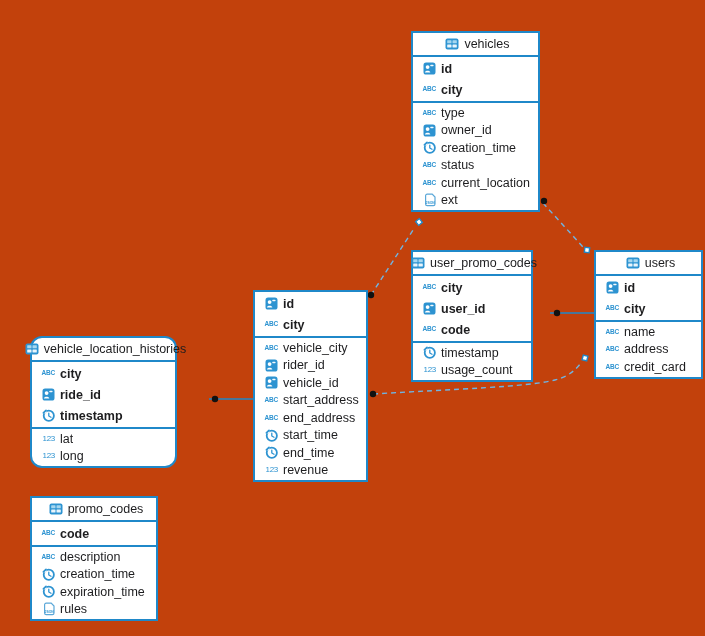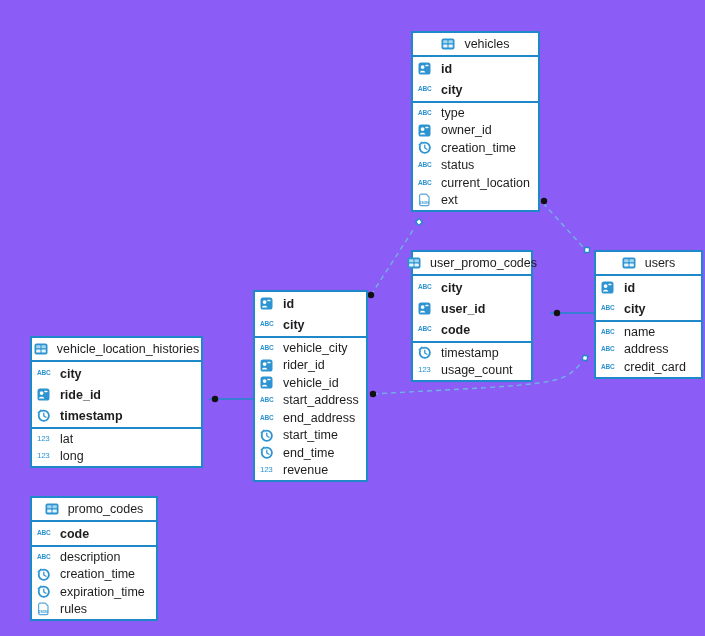--- a/index.html
+++ b/index.html
@@ -3,21 +3,21 @@
 <meta charset="utf-8">
 <style>
   :root{
     --accent:#1f88c9;
     --dash:#6fb4e3;
     --icon:#2d93d1;
     --text:#1d1d1f;
   }
   html,body{margin:0;padding:0;background:#ffffff;}
   #canvas{
-    position:relative;width:705px;height:636px;overflow:hidden;background:#8b5cf6;
+    position:relative;width:705px;height:636px;overflow:hidden;background:#c2410c;
     font-family:"Liberation Sans","DejaVu Sans",sans-serif;
   }
   #relations{position:absolute;left:0;top:0;z-index:0;}
   .table{
     position:absolute;background:#ffffff;border:2px solid var(--accent);
     box-sizing:border-box;z-index:1;
   }
   .thead{
     display:flex;align-items:center;justify-content:center;gap:5px;
     height:22px;border-bottom:2px solid var(--accent);
@@ -26,21 +26,21 @@
   .sec{padding:1px 0;}
   .sec-cols{border-top:2px solid var(--accent);}
   .row{
     display:flex;align-items:center;gap:5px;
     height:20px;padding:0 4px 0 5px;
     font-size:12.5px;color:var(--text);white-space:nowrap;
   }
   .sec-pk .row{font-weight:700;height:21px;}
   .sec-cols .row{height:17.5px;}
   .ticon{
-    width:18px;min-width:18px;display:inline-flex;align-items:center;justify-content:flex-start;
+    width:18px;min-width:18px;display:inline-flex;align-items:center;justify-content:flex-end;
     line-height:0;
   }
   .tabc{
     font-size:6.5px;font-weight:700;color:var(--icon);letter-spacing:-0.2px;line-height:1;
   }
   .t123{
     font-size:8px;font-weight:400;color:var(--icon);letter-spacing:-0.3px;line-height:1;
   }
   .cname{overflow:hidden;text-overflow:ellipsis;}
 </style>
@@ -353,21 +353,21 @@
           <span class="cname">end_time</span>
         </div>
         <div class="row">
           <span class="ticon">
             <span class="t123">123</span>
           </span>
           <span class="cname">revenue</span>
         </div>
       </div>
     </div>
-    <div class="table" style="left: 30px; top: 336px; width: 173px;">
+    <div class="table" style="left: 30px; top: 336px; width: 147px; border-radius: 12px;">
       <div class="thead">
         <span class="ticon">
           <svg width="14" height="12" viewBox="0 0 14 12">
             <rect x="0.5" y="0.5" width="13" height="11" rx="2" fill="#2d93d1"></rect>
             <rect x="2.2" y="2.2" width="4.3" height="3" rx="0.5" fill="#a6d7f0"></rect>
             <rect x="7.5" y="2.2" width="4.3" height="3" rx="0.5" fill="#a6d7f0"></rect>
             <rect x="2.2" y="6.6" width="4.3" height="3" rx="0.5" fill="#e9f5fc"></rect>
             <rect x="7.5" y="6.6" width="4.3" height="3" rx="0.5" fill="#e9f5fc"></rect>
           </svg>
         </span>

